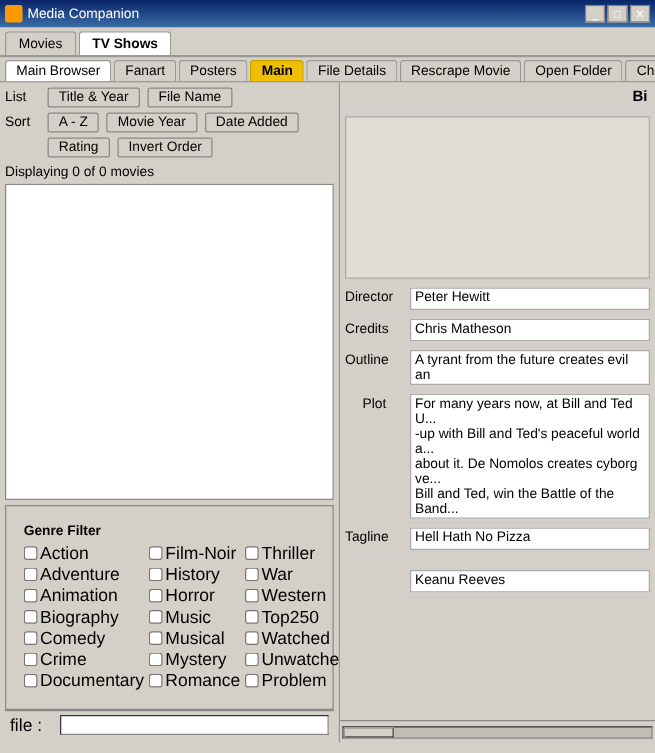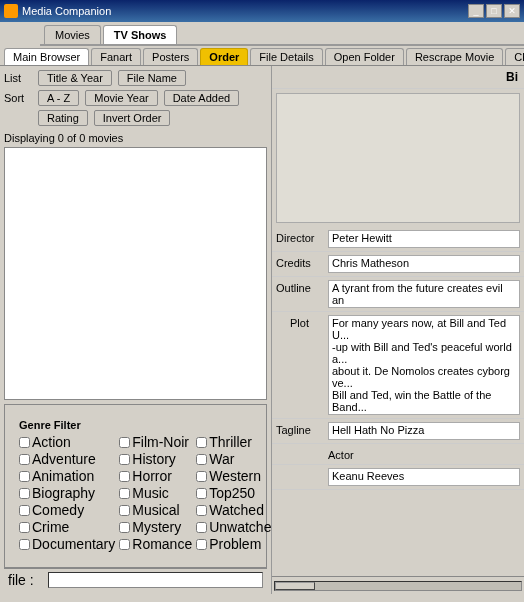--- a/index.html
+++ b/index.html
@@ -17,21 +17,21 @@
     }
     .title-bar-left { display: flex; align-items: center; gap: 4px; }
     .title-bar-icon { width: 14px; height: 14px; background: #f90; border-radius: 2px; }
     .title-bar-buttons { display: flex; gap: 2px; }
     .tb-btn {
       width: 16px; height: 14px; background: #d4d0c8; border: 1px solid #888;
       display: flex; align-items: center; justify-content: center; font-size: 9px; cursor: pointer;
     }
 
     
-    .main-tabs { display: flex; background: #d4d0c8; padding: 3px 4px 0; border-bottom: 2px solid #999; margin-left: 40px; }
+    .main-tabs { display: flex; background: #d4d0c8; padding: 3px 4px 0; border-bottom: 2px solid #999; }
     .main-tab {
       padding: 3px 10px; border: 1px solid #999; border-bottom: none;
       background: #d4d0c8; cursor: pointer; margin-right: 2px; border-radius: 3px 3px 0 0;
     }
     .main-tab.active { background: #fff; font-weight: bold; }
 
     
     .sec-tabs {
       display: flex; background: #d4d0c8; padding: 2px 4px 0;
       border-bottom: 1px solid #888; flex-wrap: nowrap; overflow: hidden;
@@ -139,24 +139,24 @@
 
 <div class="main-tabs">
   <div class="main-tab">Movies</div>
   <div class="main-tab active">TV Shows</div>
 </div>
 
 <div class="sec-tabs">
   <div class="sec-tab active">Main Browser</div>
   <div class="sec-tab">Fanart</div>
   <div class="sec-tab">Posters</div>
-  <div class="sec-tab imdb">Order</div>
+  <div class="sec-tab imdb">Main</div>
   <div class="sec-tab">File Details</div>
+  <div class="sec-tab">Rescrape Movie</div>
   <div class="sec-tab">Open Folder</div>
-  <div class="sec-tab">Rescrape Movie</div>
   <div class="sec-tab">Change N</div>
 </div>
 
 <div class="content">
 
   <div class="left-panel">
 
     <div class="filter-row">
       <span class="filter-label">List</span>
       <button class="filter-btn">Title &amp; Year</button>
@@ -309,21 +309,20 @@
         <div class="info-value multiline">For many years now, at Bill and Ted U...<br>-up with Bill and Ted's peaceful world a...<br>about it. De Nomolos creates cyborg ve...<br>Bill and Ted, win the Battle of the Band...</div>
       </div>
 
       <div class="info-section">
         <span class="info-label">Tagline</span>
         <div class="info-value">Hell Hath No Pizza</div>
       </div>
 
       <div class="info-section">
         <span class="info-label"></span>
-        <div style="flex:1; font-size:11px; padding-top:2px;">Actor</div>
       </div>
 
       <div class="info-section">
         <span class="info-label"></span>
         <div class="info-value">Keanu Reeves</div>
       </div>
 
     </div>
 
     <div class="bottom-scroll">

